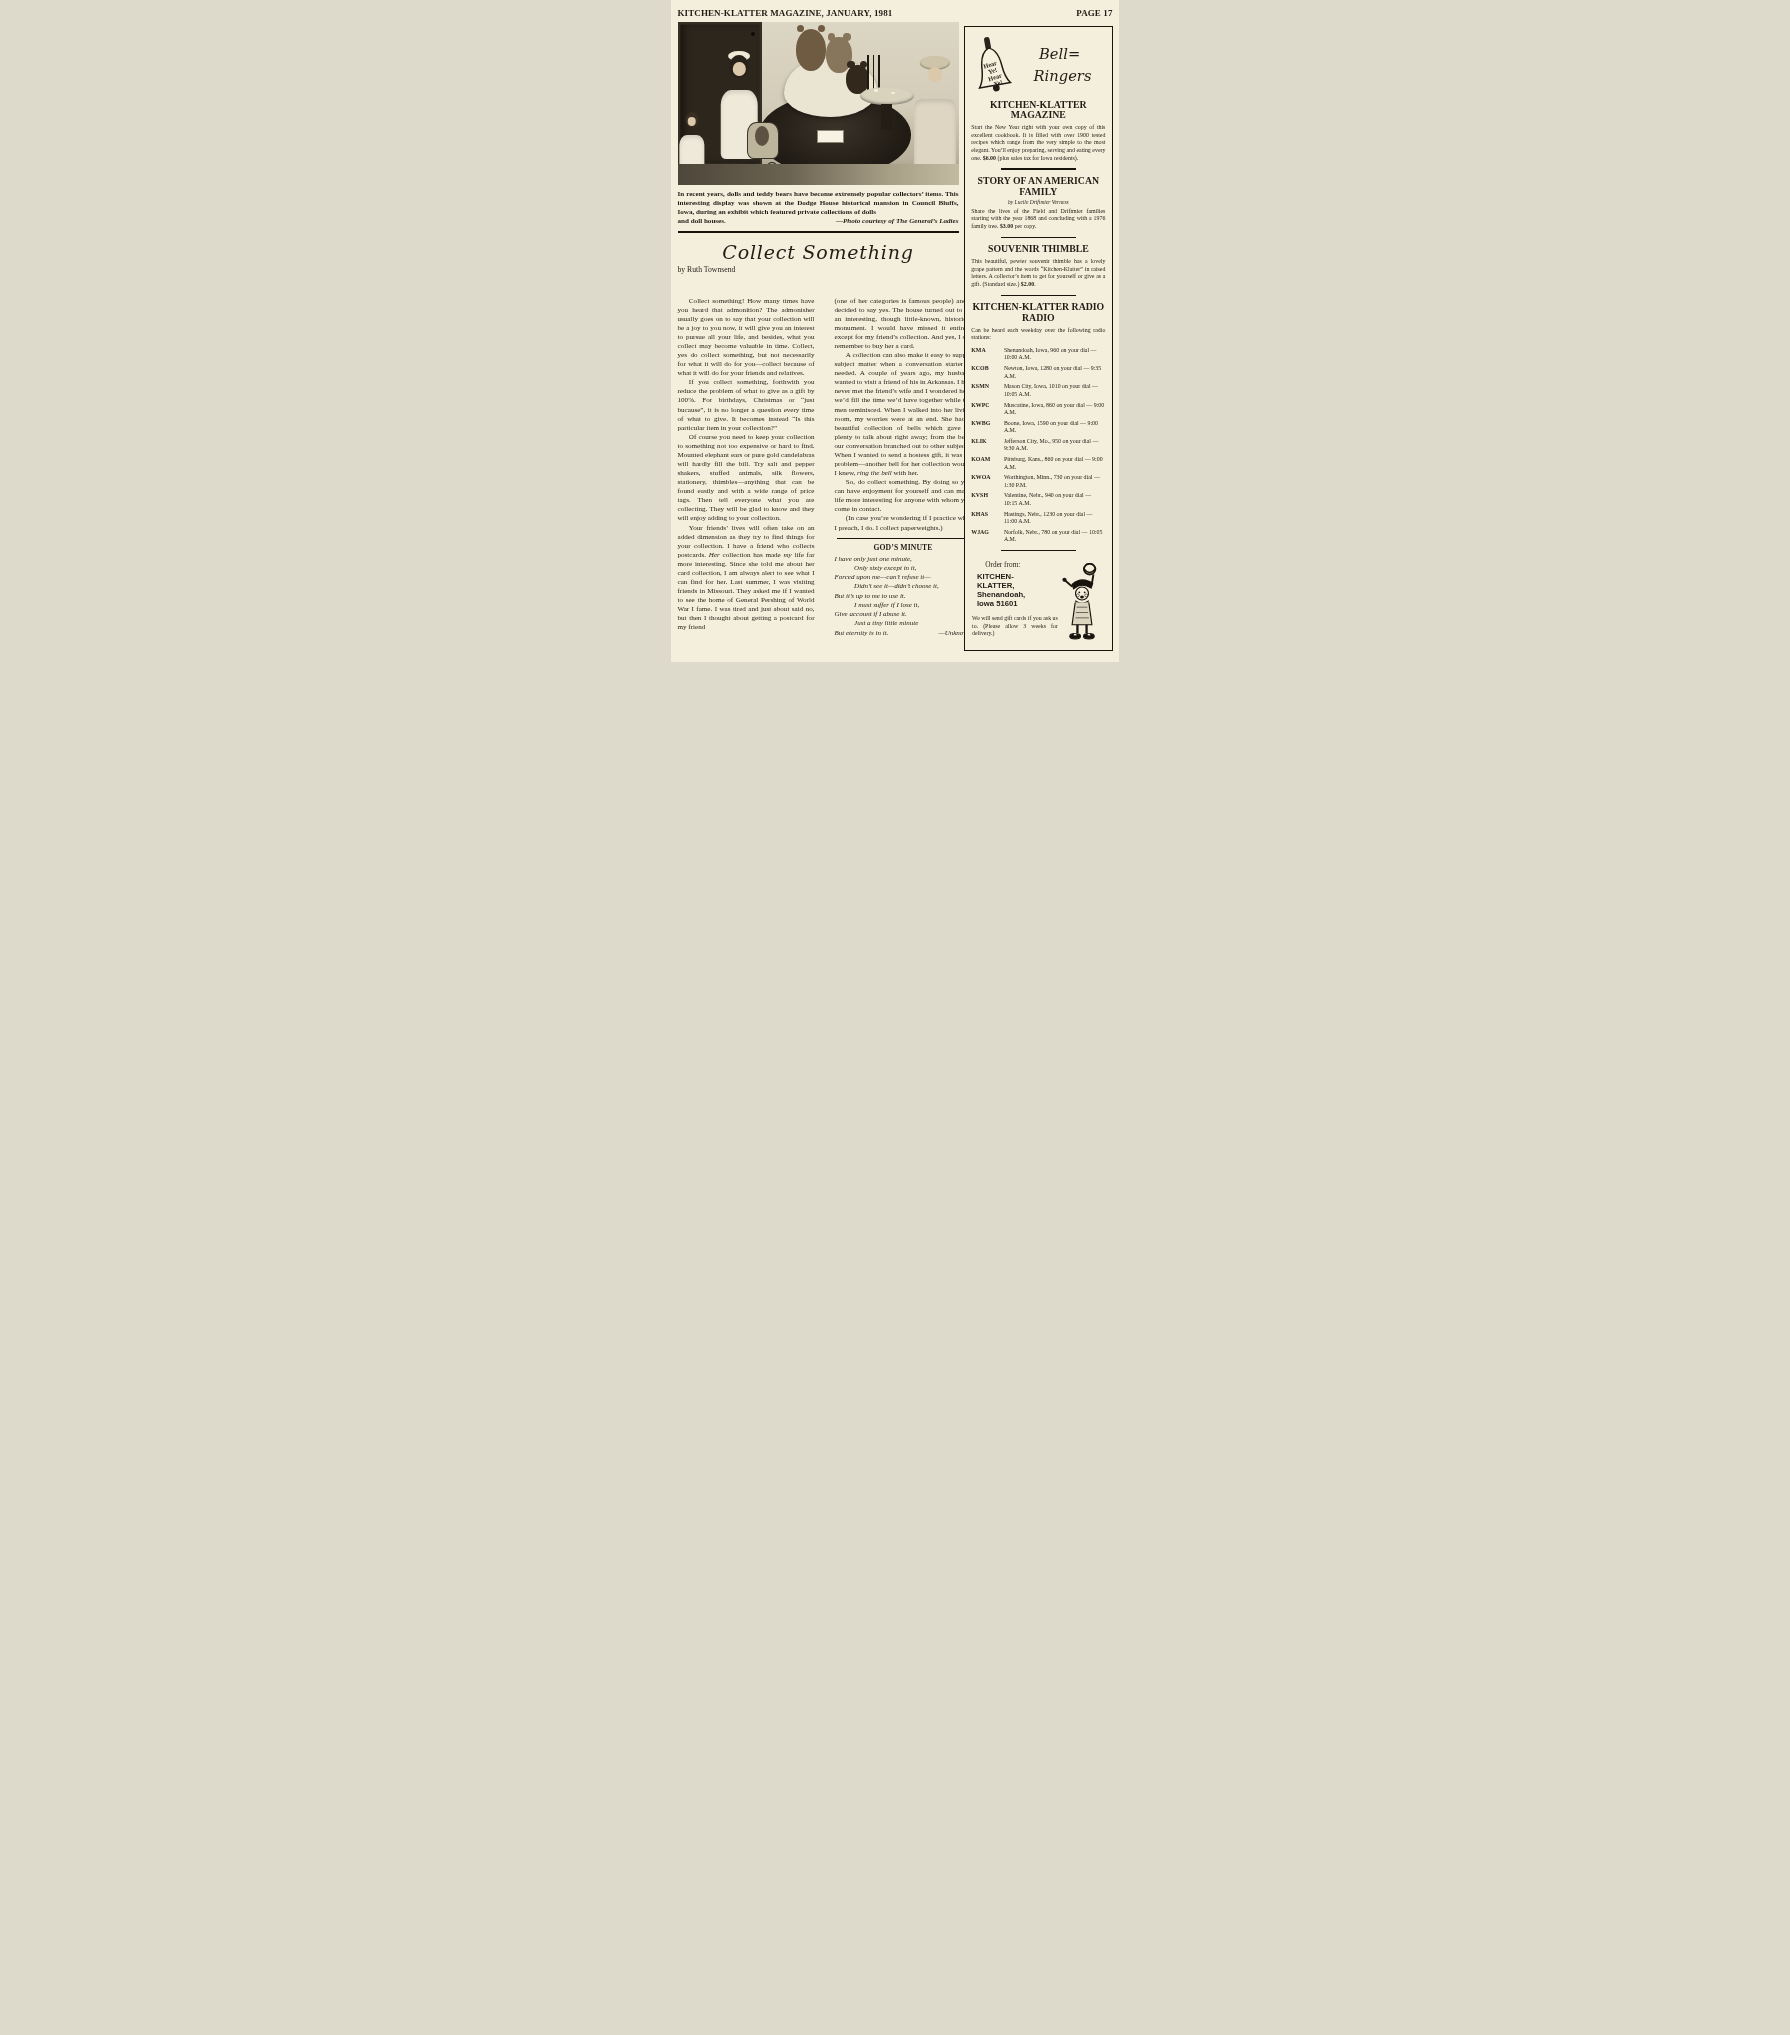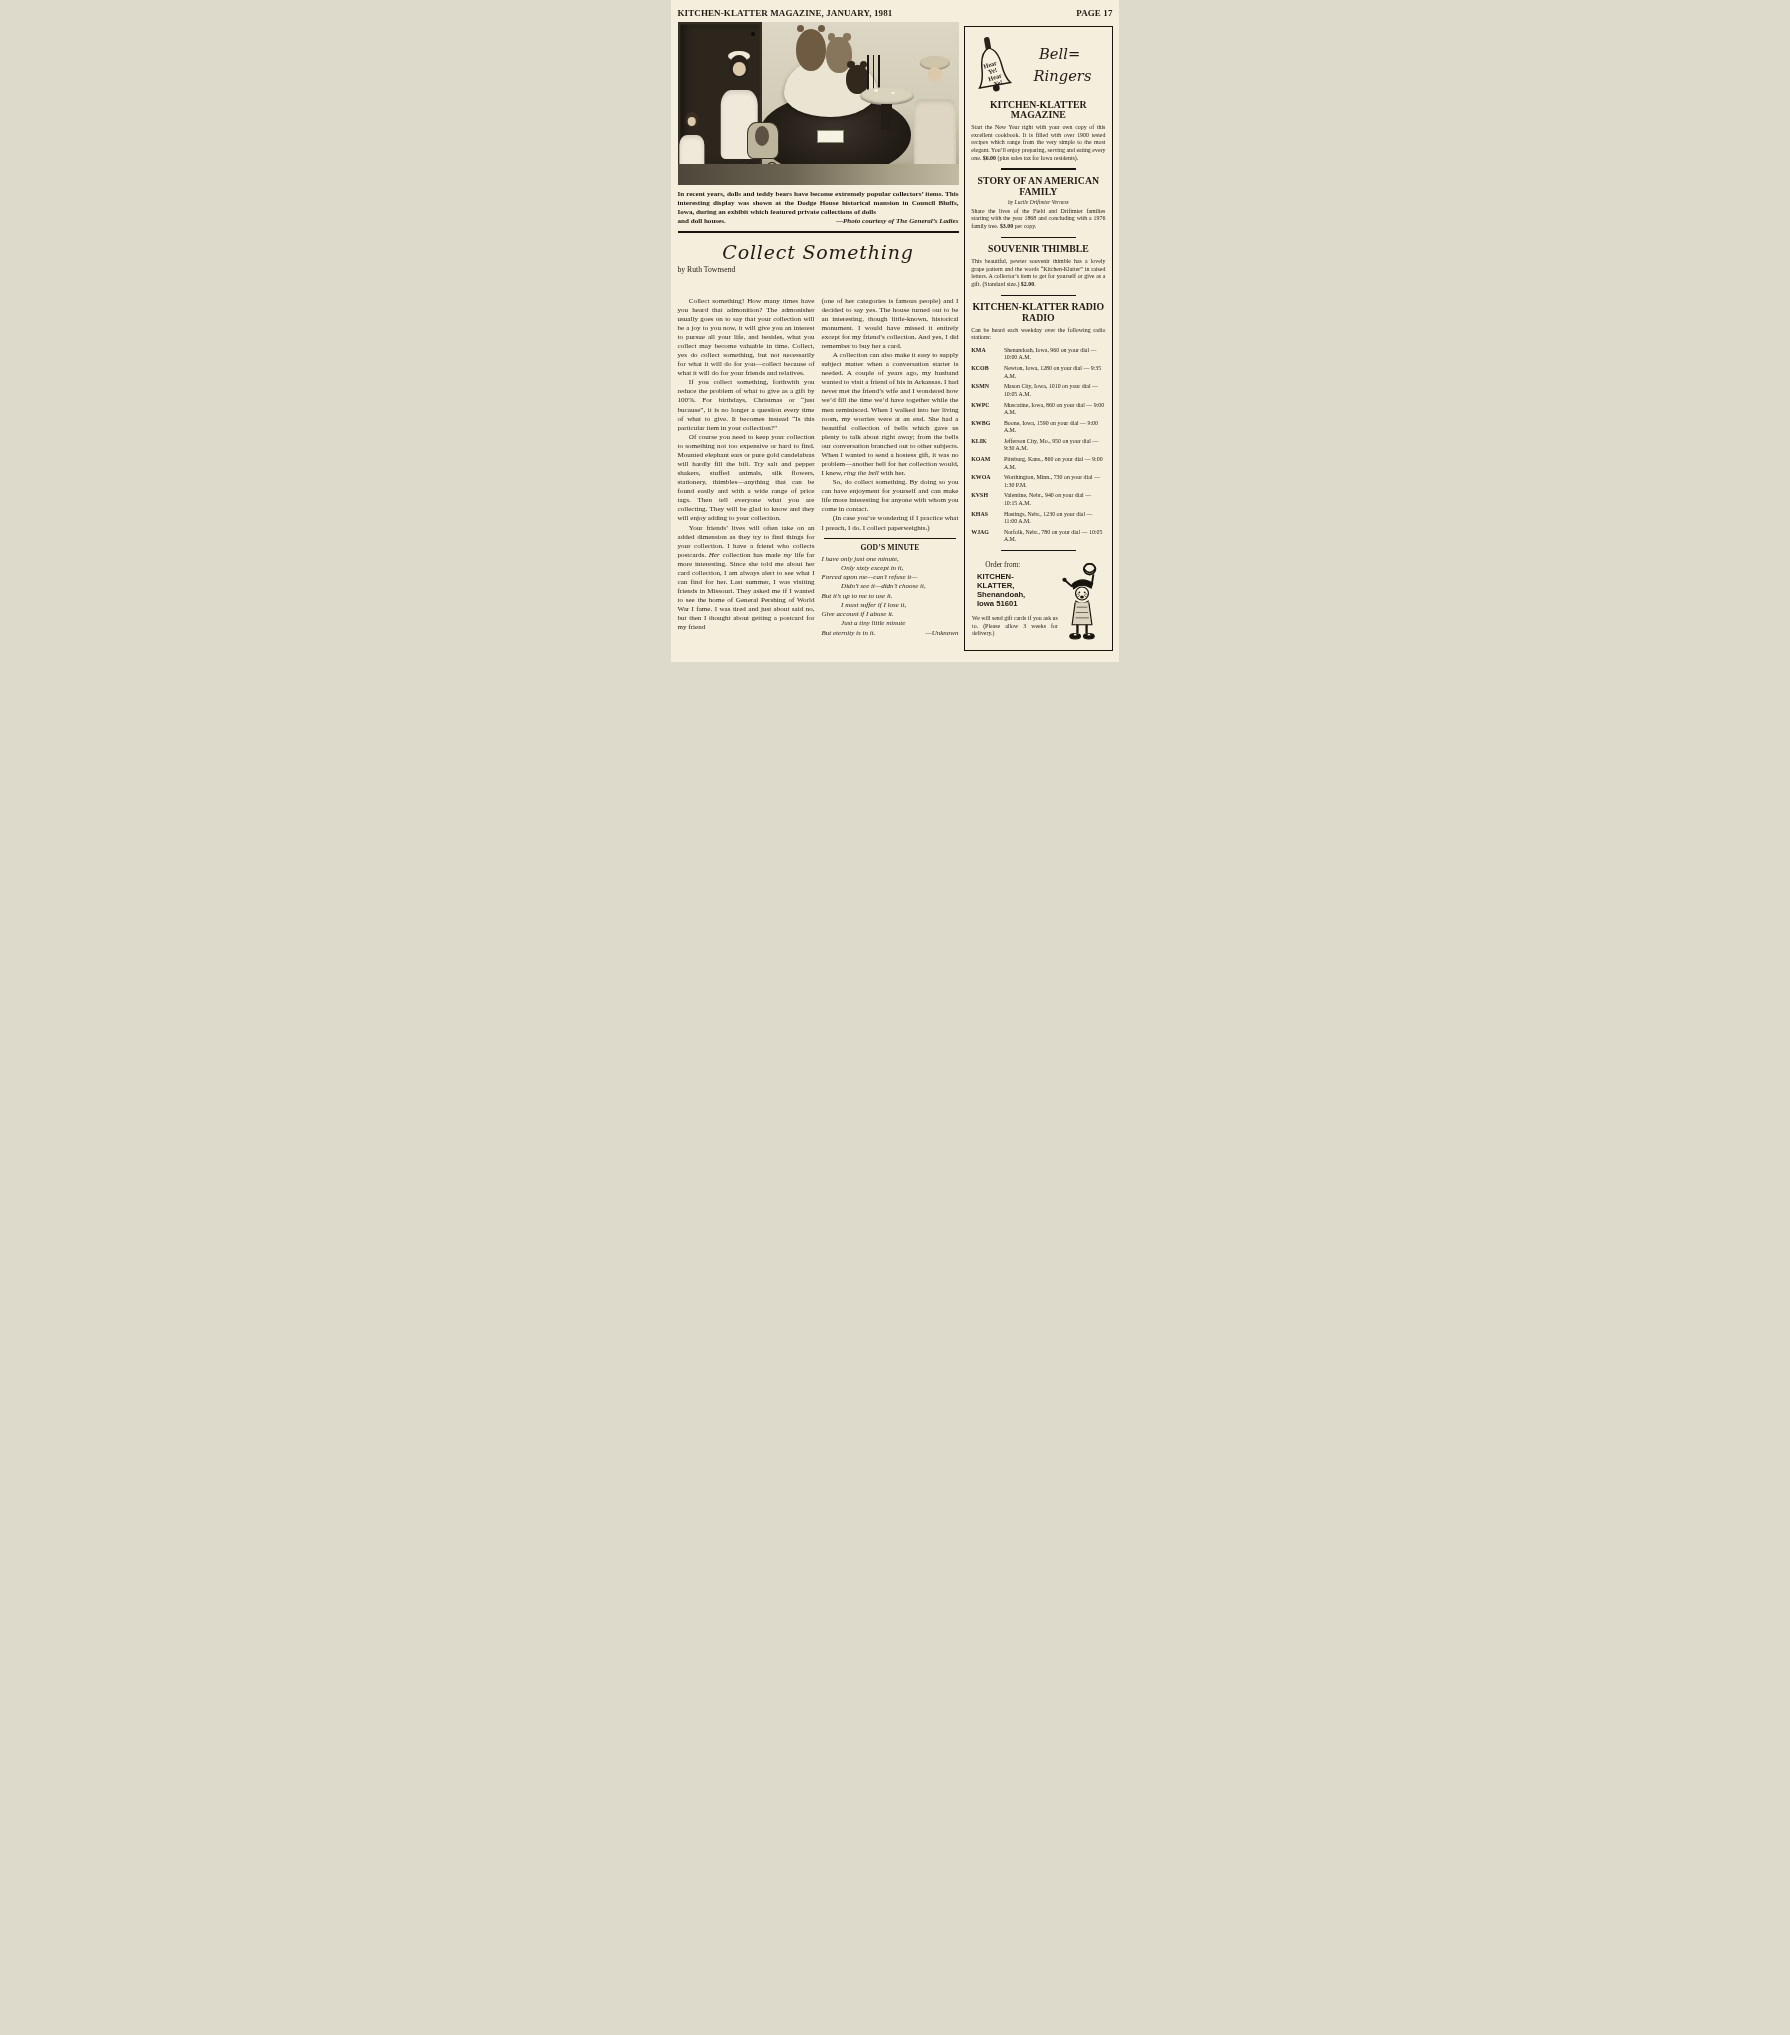--- a/index.html
+++ b/index.html
@@ -73,21 +73,21 @@
   
   .caption{margin-top:4.9px;font-weight:bold;font-size:7.1px;line-height:1.25;text-align:justify;}
   .cap-last{display:flex;justify-content:space-between;gap:4.9px;}
   .credit{font-style:italic;white-space:nowrap;font-family:Liberation Serif, serif;}
   .heavy-rule{height:1.6px;background:#17130d;margin:5.7px 0 0.8px;}
   
   .title{text-align:center;font-family:"DejaVu Serif",serif;font-style:italic;font-weight:normal;
          font-size:19px;margin:8.1px 0 1.6px;letter-spacing:0.8px;}
   .byline{text-align:left;font-size:7.7px;margin:0 0 23px;}
   
-  .cols{display:flex;gap:7px;}
+  .cols{display:flex;gap:20px;}
   .col{width:137px;flex:none;text-align:justify;font-size:7.1px;line-height:1.28;}
   .col p{margin:0;text-indent:1.6em;}
   .col p.noindent{text-indent:0;}
   .ital{font-style:italic;}
   .col2-rule{height:1.6px;background:#17130d;margin:4.9px 2.4px 4.1px;}
   .gm-head{text-align:center;font-weight:bold;font-size:7.7px;margin:1.6px 0 1.6px;letter-spacing:0.1px;}
   .poem{font-size:7px;line-height:1.32;font-style:italic;}
   .poem .ind{padding-left:2.8em;}
   .poem-last{display:flex;justify-content:space-between;}
   

